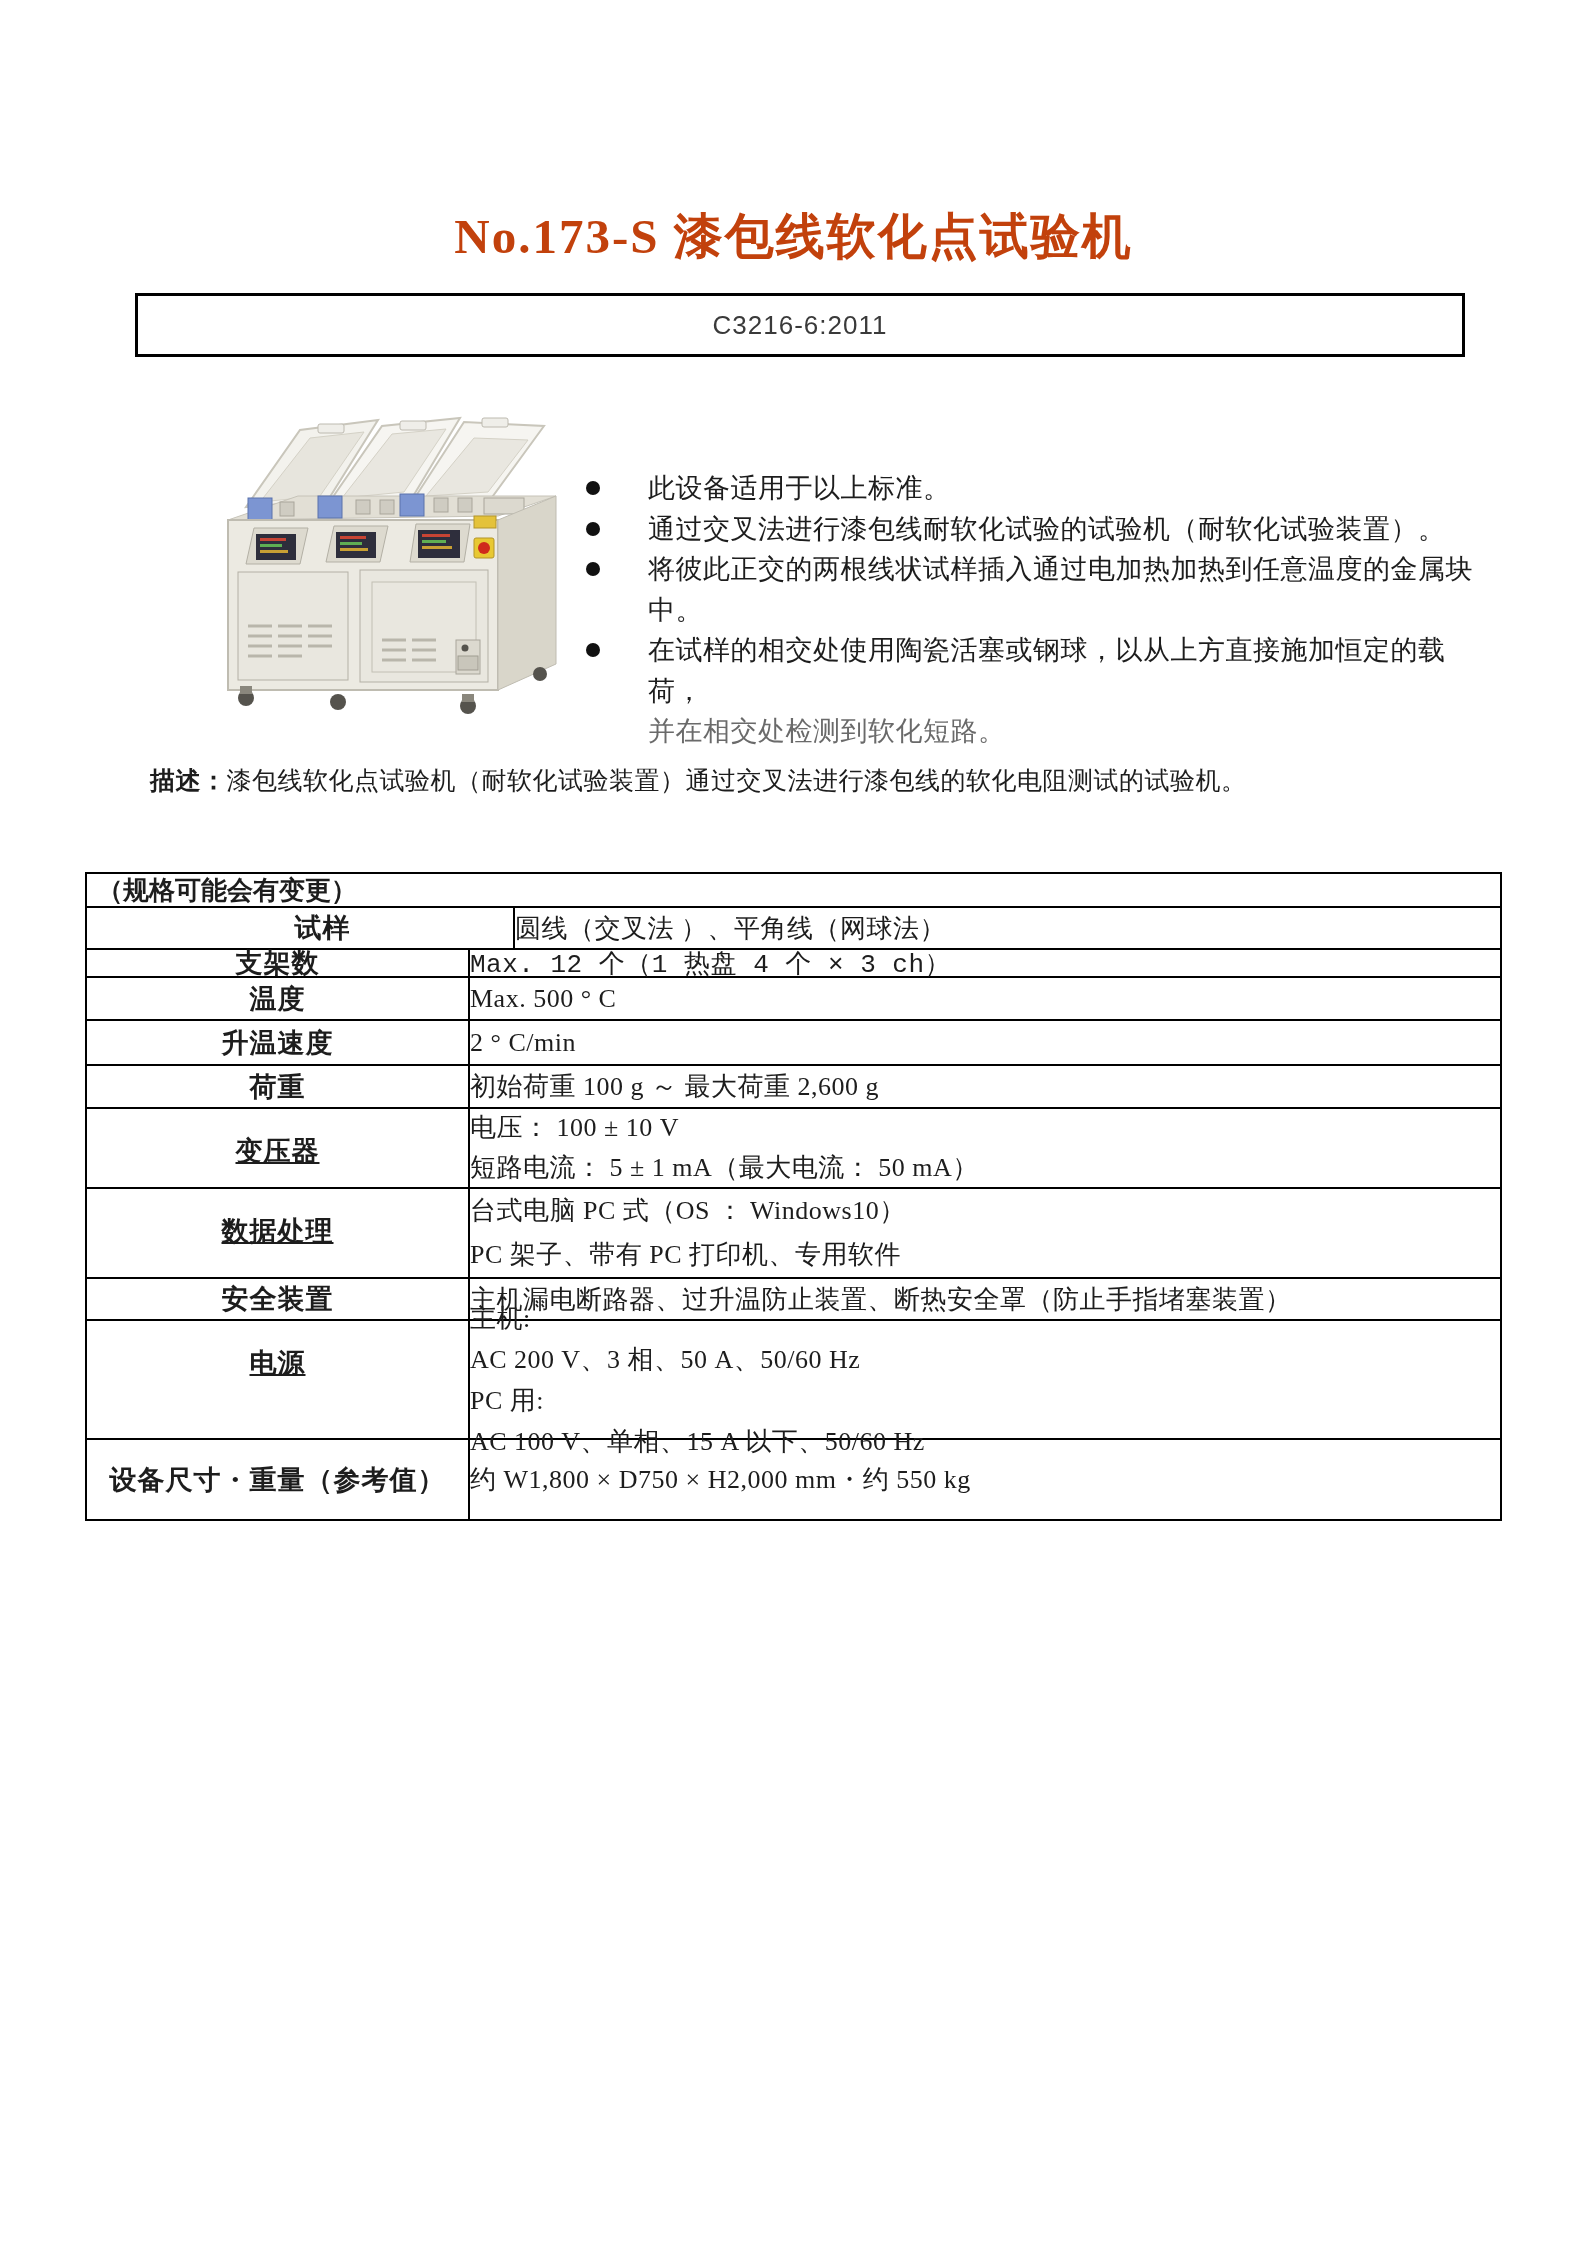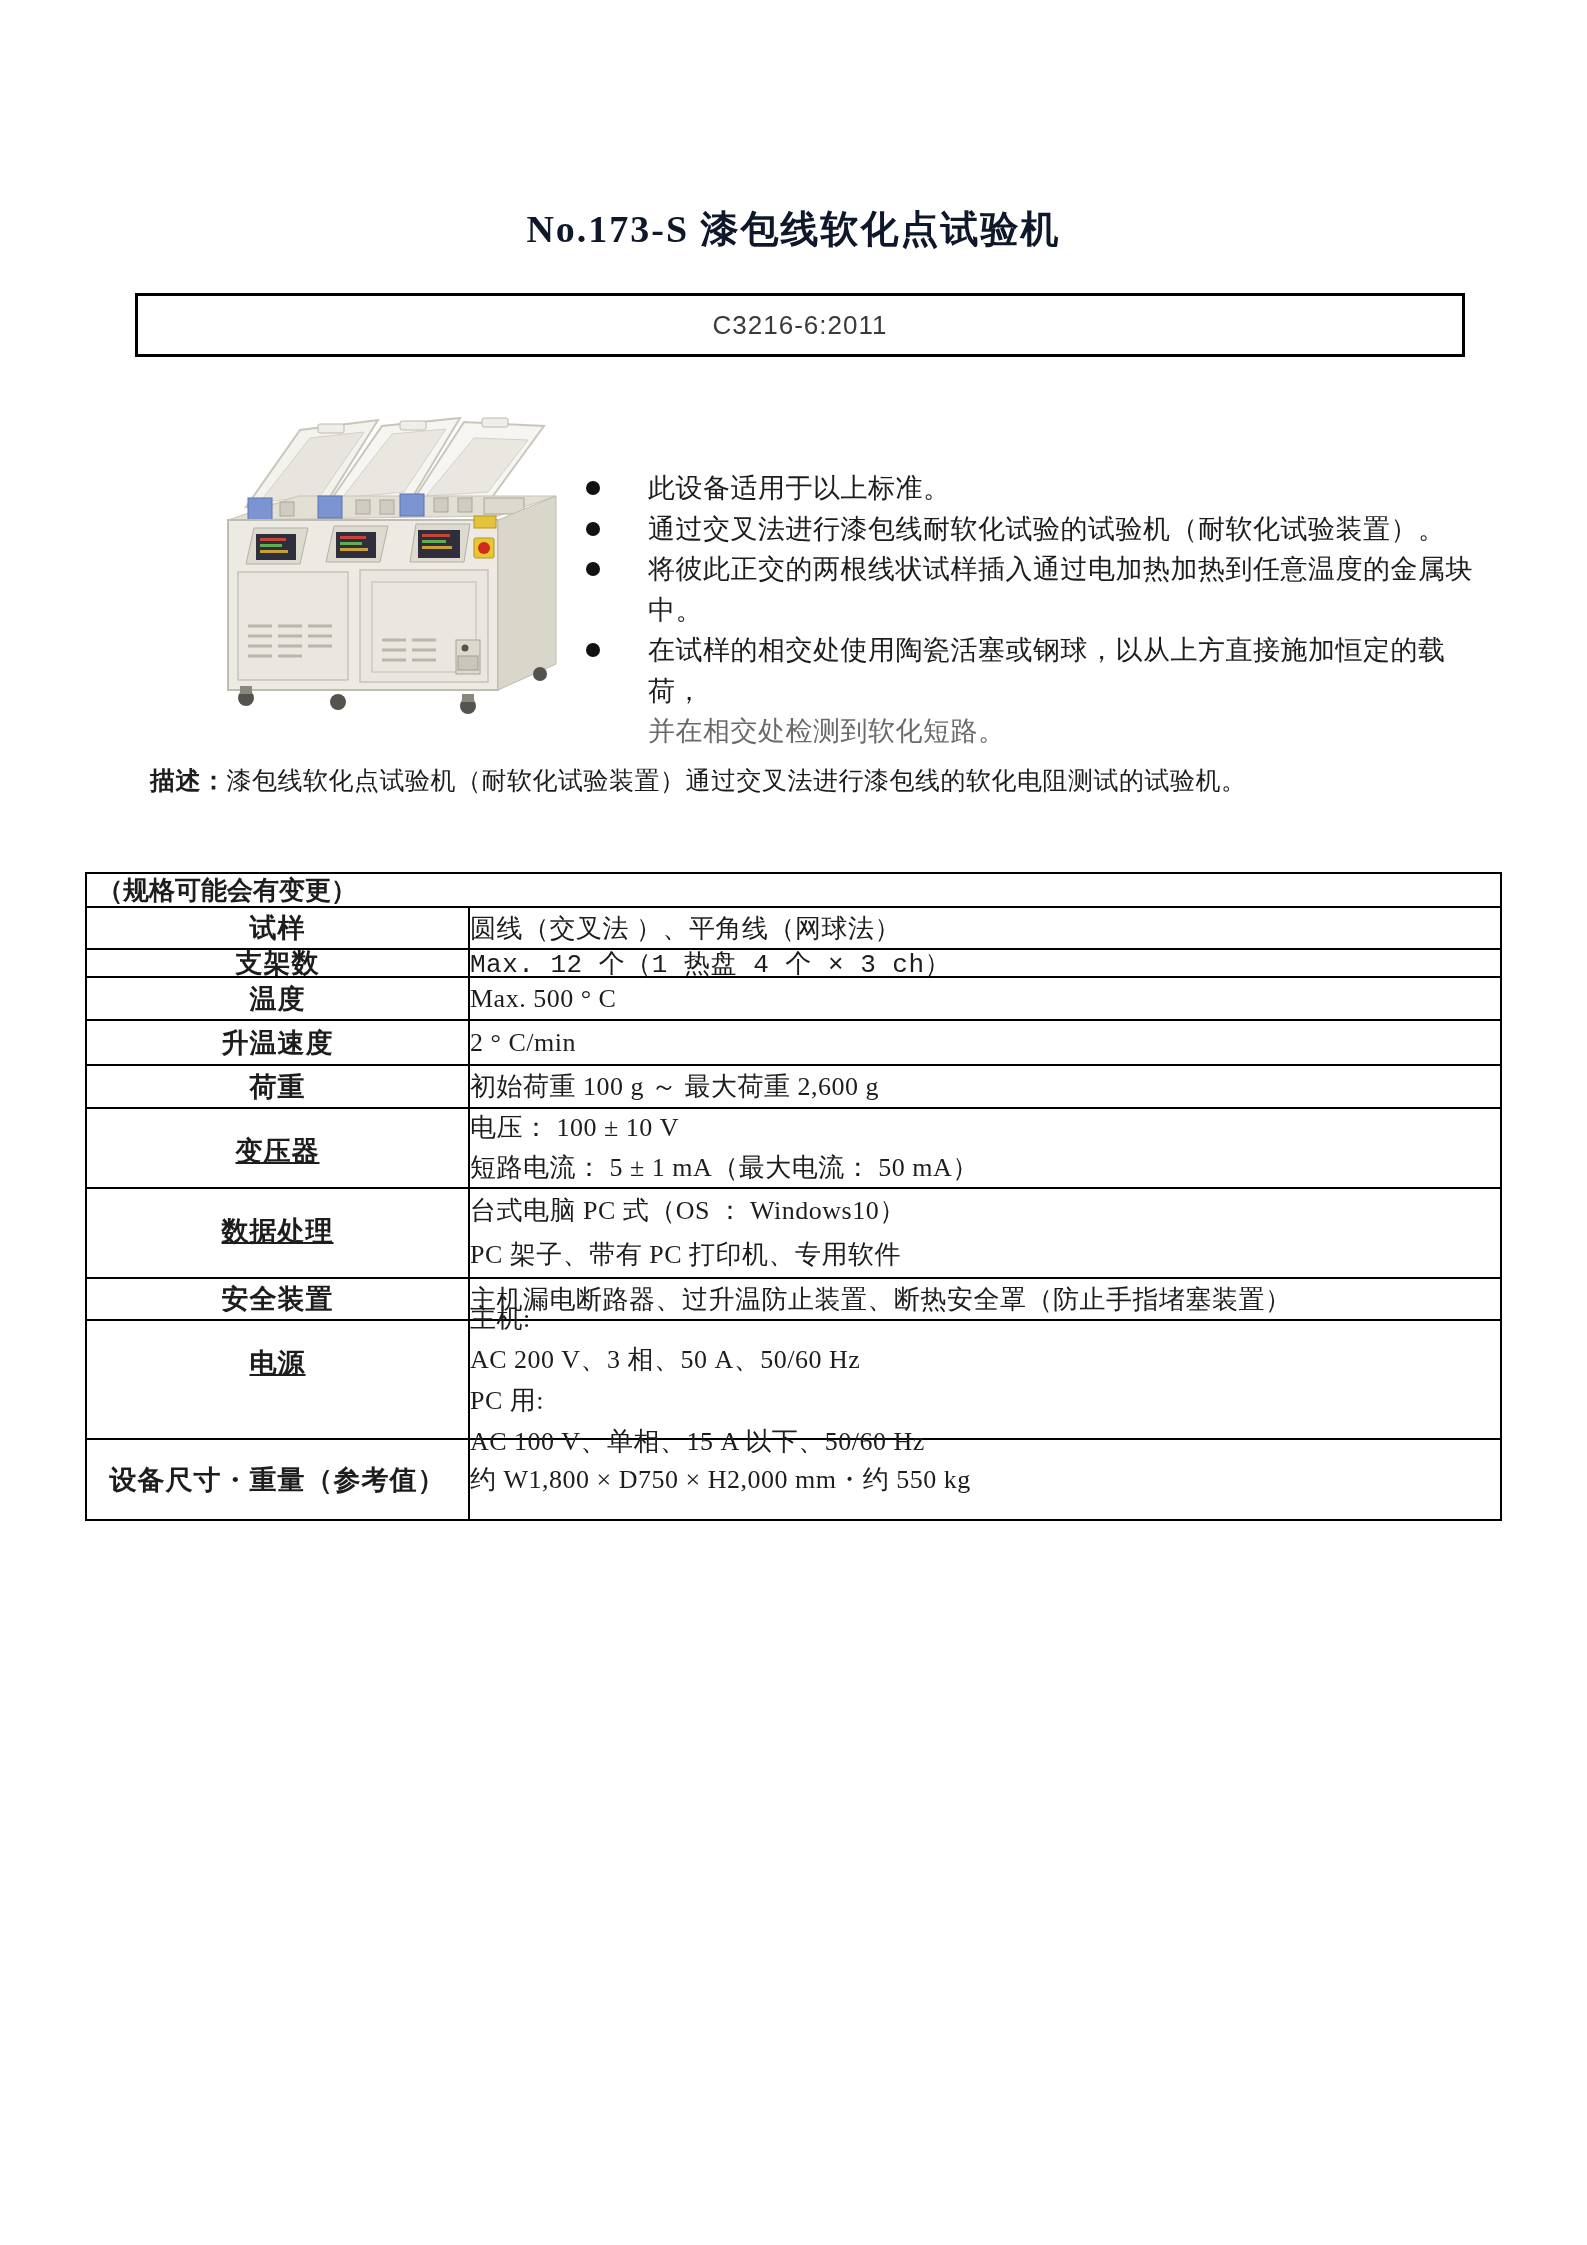--- a/index.html
+++ b/index.html
@@ -7,22 +7,22 @@
   body {
     width:1587px; height:2245px; position:relative;
     font-family:"Liberation Serif","DejaVu Serif",serif;
     color:#1d1d1d;
   }
   .page { position:absolute; inset:0; background:#ffffff; }
 
   
   .doc-title {
     position:absolute; top:204px; left:0; width:100%;
-    text-align:center; font-size:38px; font-weight:600; letter-spacing:2px;
-    color:#0f172a;
+    text-align:center; font-size:49px; font-weight:600; letter-spacing:2px;
+    color:#c2410c;
   }
 
   
   .std-box {
     position:absolute; left:135px; top:293px; width:1330px; height:64px;
     border:3px solid #000000; display:flex; align-items:center; justify-content:center;
   }
   .std-box .std-text {
     font-family:"Liberation Sans","DejaVu Sans",sans-serif;
     font-size:26px; color:#3a3a3a; letter-spacing:1px;
@@ -225,21 +225,21 @@
   <div class="desc">
     <span class="desc-label">描述：</span><span>漆包线软化点试验机（耐软化试验装置）通过交叉法进行漆包线的软化电阻测试的试验机。</span>
   </div>
 
   <div class="spec-table">
 
     <div class="trow note-row">
       <span>（规格可能会有变更）</span>
     </div>
 
-    <div class="trow r-single" style="height:42px;">
+    <div class="trow r-single" style="height:42px;padding-left:45px;">
       <div class="tcell-label c">试样</div>
       <div class="tcell-value">
           <span class="v-line">圆线（交叉法 ）、平角线（网球法）</span>
         </div>
     </div>
 
     <div class="trow r-single" style="height:28px;font-family:Liberation Mono, monospace;">
       <div class="tcell-label c">支架数</div>
       <div class="tcell-value">
           <span class="v-line">Max. 12 个（1 热盘 4 个 × 3 ch）</span>

